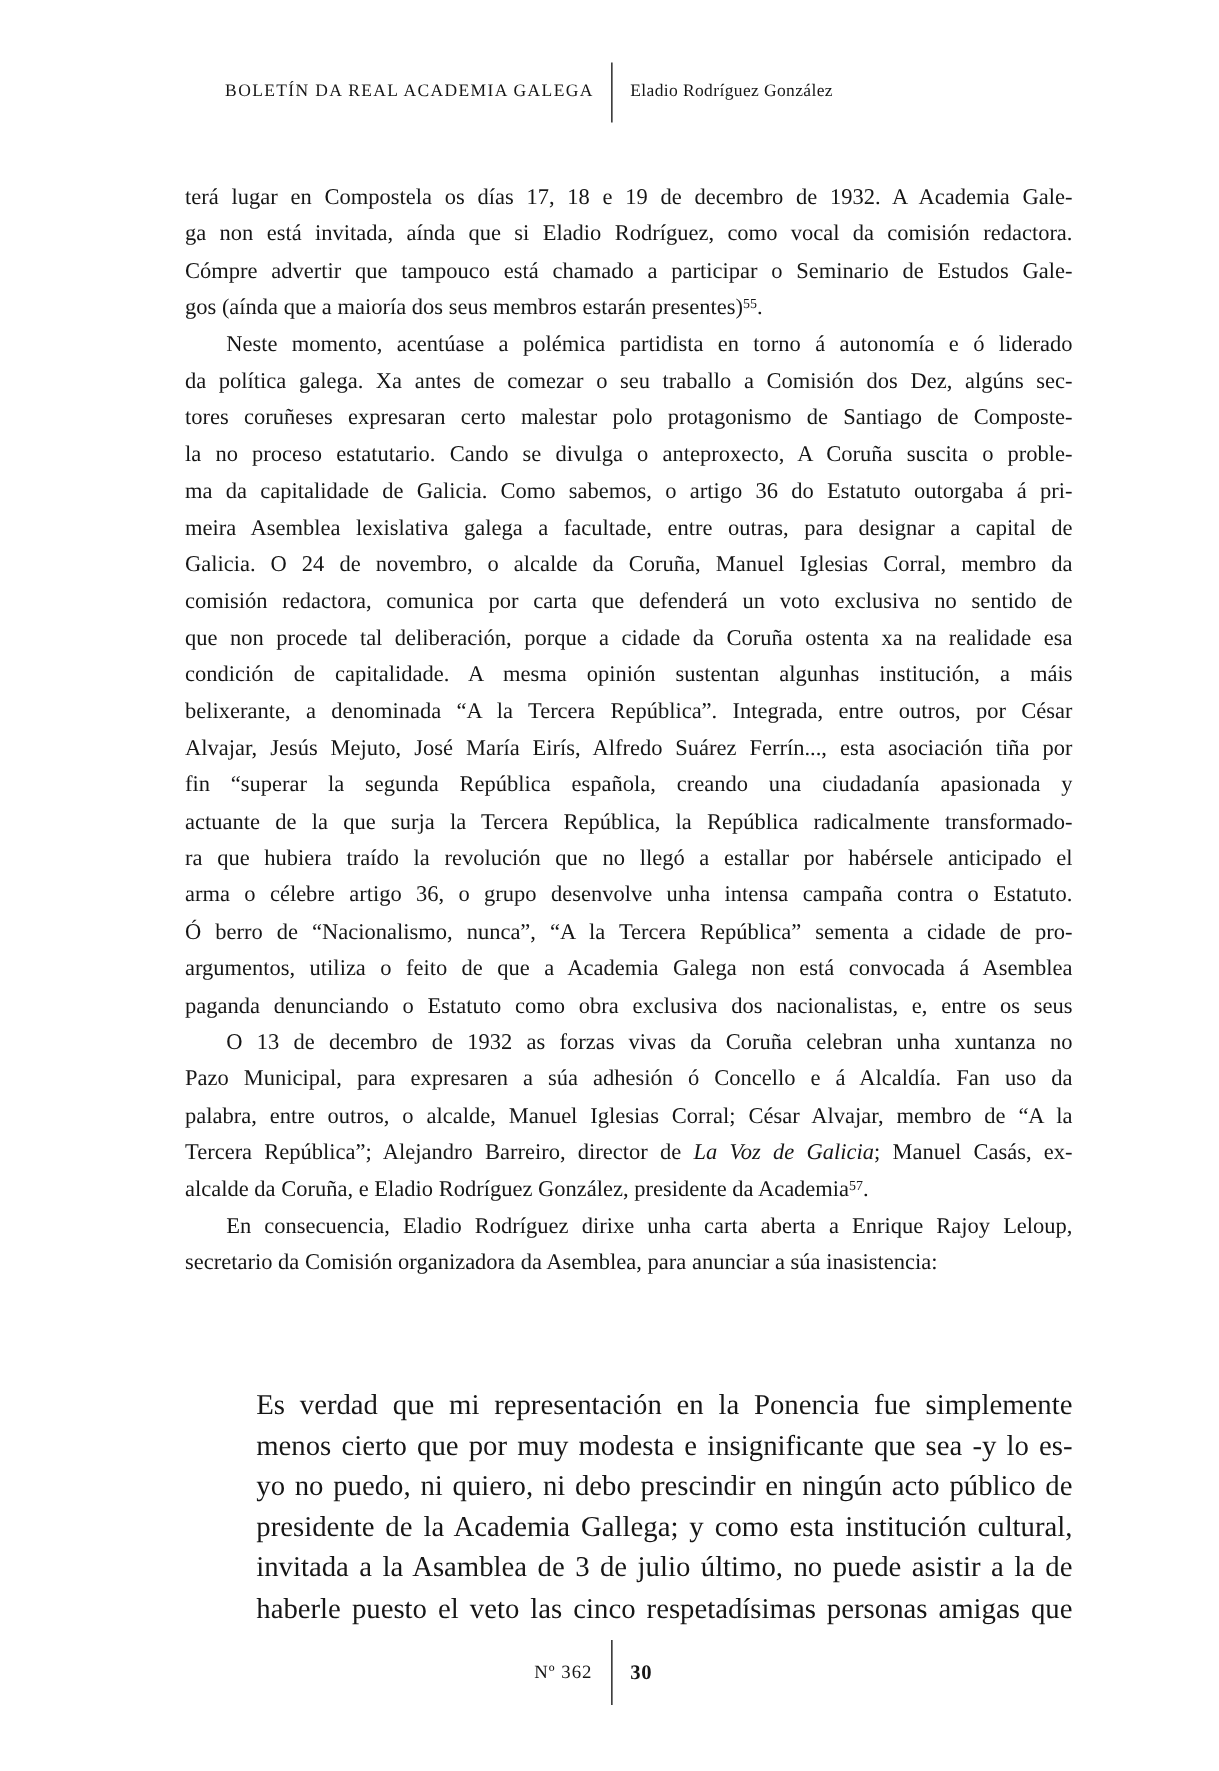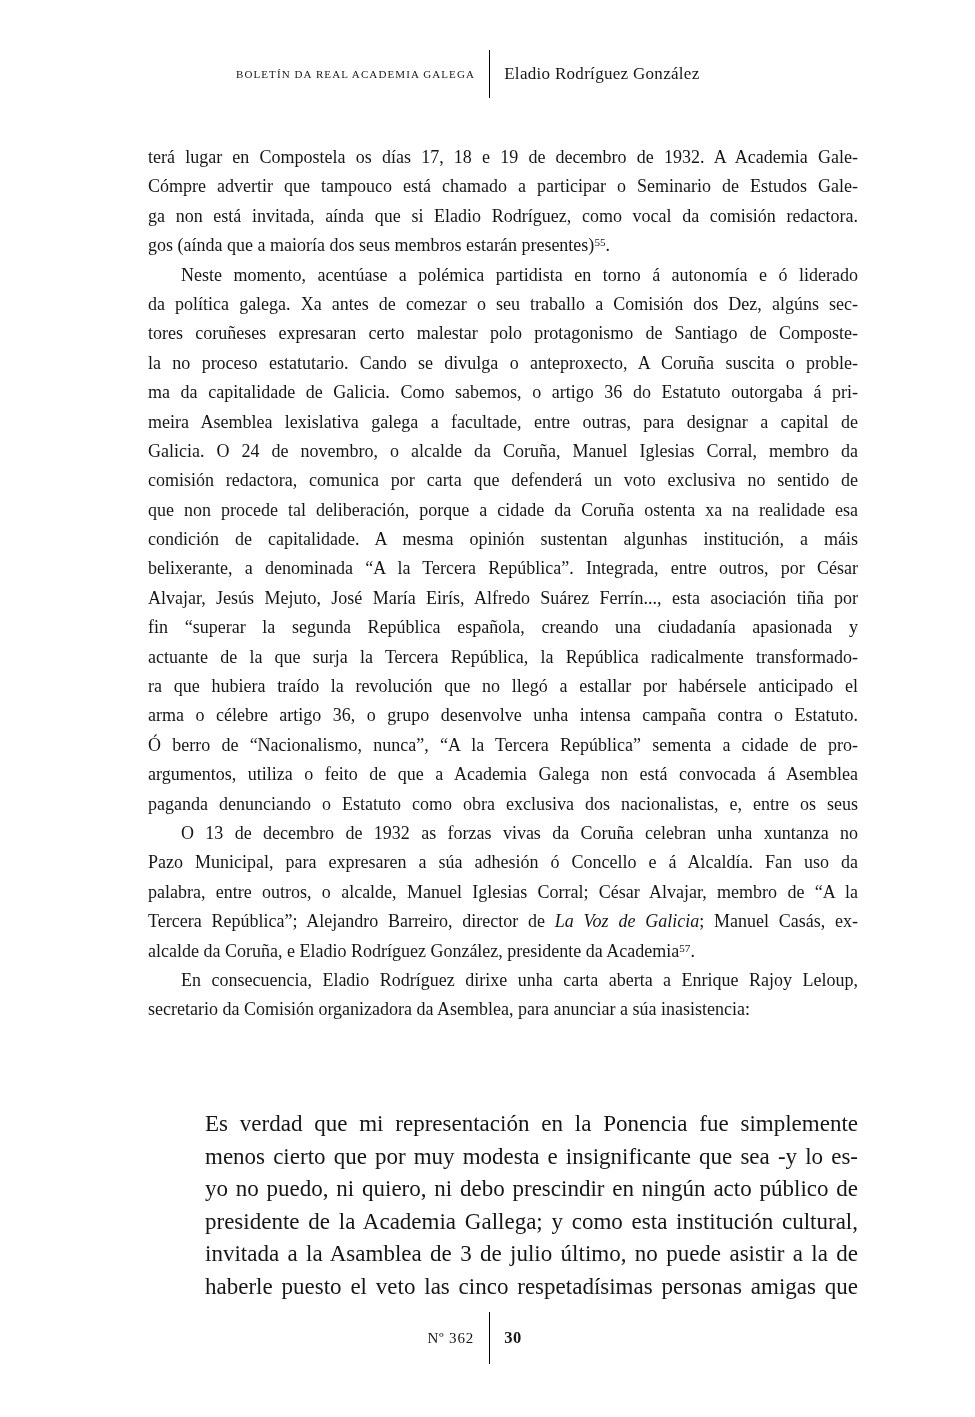--- a/index.html
+++ b/index.html
@@ -25,32 +25,32 @@
     width: 100%;
     height: 48px;
     display: flex;
     align-items: center;
   }
   .header-left {
     width: 489px;
     box-sizing: border-box;
     text-align: right;
     padding-right: 14px;
-    font-size: 11px;
+    font-size: 14px;
     letter-spacing: 1.1px;
     white-space: nowrap;
   }
   .vrule {
     width: 1.2px;
     align-self: stretch;
     background: #000;
   }
   .header-right {
     padding-left: 14px;
-    font-size: 17px;
+    font-size: 14px;
     letter-spacing: 0.3px;
     white-space: nowrap;
   }
 
   
   .body-text {
     position: absolute;
     top: 143px;
     left: 120px;
     width: 738px;
@@ -125,22 +125,22 @@
 <div class="page">
 
   <div class="header">
     <div class="header-left">BOLETÍN DA REAL ACADEMIA GALEGA</div>
     <div class="vrule"></div>
     <div class="header-right">Eladio Rodríguez González</div>
   </div>
 
   <div class="body-text">
       <div class="line">terá lugar en Compostela os días 17, 18 e 19 de decembro de 1932. A Academia Gale-</div>
+      <div class="line">ga non está invitada, aínda que si Eladio Rodríguez, como vocal da comisión redactora.</div>
       <div class="line">Cómpre advertir que tampouco está chamado a participar o Seminario de Estudos Gale-</div>
-      <div class="line">ga non está invitada, aínda que si Eladio Rodríguez, como vocal da comisión redactora.</div>
       <div class="line lastline">gos (aínda que a maioría dos seus membros estarán presentes)<sup class="fn">55</sup>.</div>
       <div class="line indent">Neste momento, acentúase a polémica partidista en torno á autonomía e ó liderado</div>
       <div class="line">da política galega. Xa antes de comezar o seu traballo a Comisión dos Dez, algúns sec-</div>
       <div class="line">tores coruñeses expresaran certo malestar polo protagonismo de Santiago de Composte-</div>
       <div class="line">la no proceso estatutario. Cando se divulga o anteproxecto, A Coruña suscita o proble-</div>
       <div class="line">ma da capitalidade de Galicia. Como sabemos, o artigo 36 do Estatuto outorgaba á pri-</div>
       <div class="line">meira Asemblea lexislativa galega a facultade, entre outras, para designar a capital de</div>
       <div class="line">Galicia. O 24 de novembro, o alcalde da Coruña, Manuel Iglesias Corral, membro da</div>
       <div class="line">comisión redactora, comunica por carta que defenderá un voto exclusiva no sentido de</div>
       <div class="line">que non procede tal deliberación, porque a cidade da Coruña ostenta xa na realidade esa</div>

